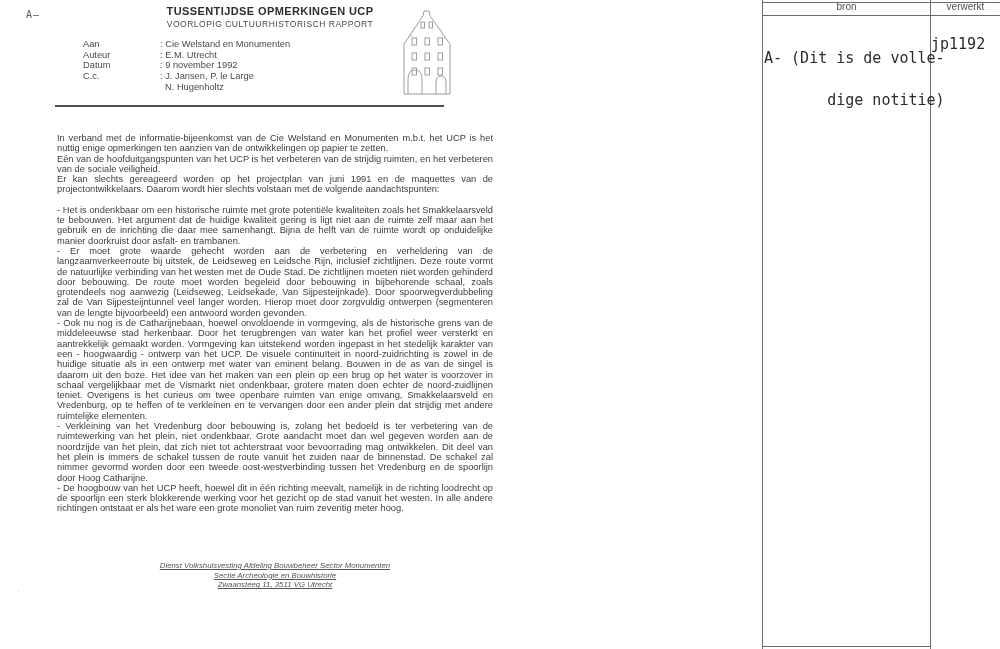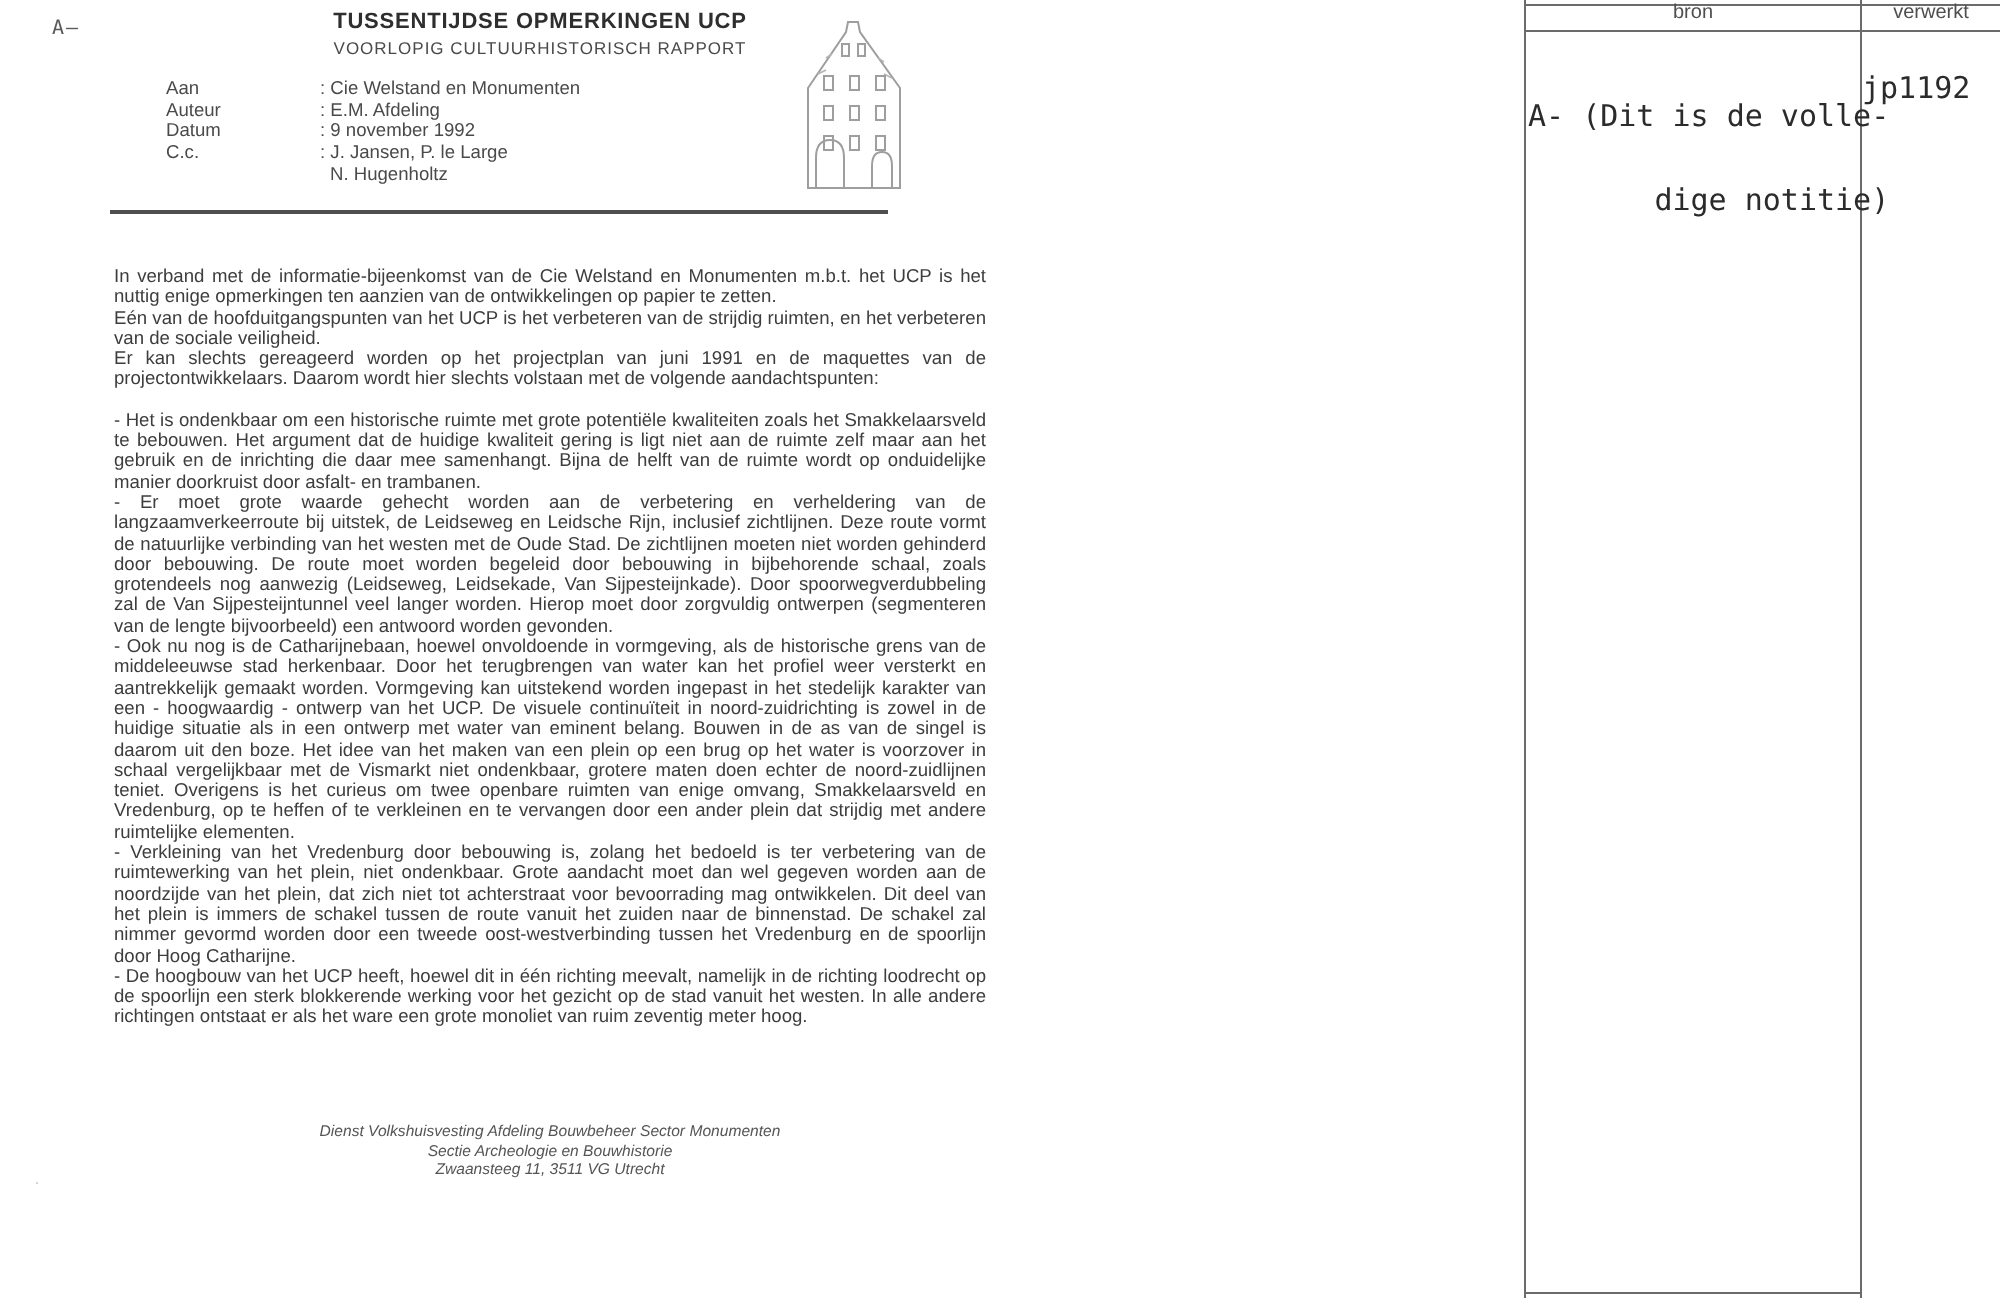--- a/index.html
+++ b/index.html
@@ -23,21 +23,21 @@
   .meta-cont .meta-value{padding-left:5px;}
 
   .header-rule{left:55px;top:105px;width:389px;height:2px;background:#4f4f4f;}
 
   .body-text{left:57px;top:133px;width:436px;font-size:9.3px;line-height:10.3px;
              text-align:justify;color:#3d3d3d;}
   .body-text p{margin:0;}
   .spacer{height:10px;}
 
   .footer{left:57px;top:561px;width:436px;text-align:center;font-style:italic;
-          font-size:7.8px;line-height:9.6px;color:#555;}
+          font-size:7.8px;line-height:9.6px;color:#555;text-decoration:underline;}
 
   .faint-mark{left:17px;top:586px;font-size:9px;color:#c9c9c9;}
 
   
   .vline{width:1px;background:#6b6b6b;top:0;height:649px;}
   .hline{height:1px;background:#6b6b6b;}
   .col-head{top:1px;font-size:10px;color:#4f4f4f;text-align:center;}
   .tw{font-family:"DejaVu Sans Mono",monospace;font-size:15px;color:#2b2b2b;
       line-height:14px;white-space:pre;text-align:right;}
 </style>
@@ -73,21 +73,21 @@
     </svg>
   </div>
 
   <div class="abs meta">
     <div class="meta-row">
       <span class="meta-label">Aan</span>
       <span class="meta-value">: Cie Welstand en Monumenten</span>
     </div>
     <div class="meta-row">
       <span class="meta-label">Auteur</span>
-      <span class="meta-value">: E.M. Afdeling</span>
+      <span class="meta-value">: E.M. Utrecht</span>
     </div>
     <div class="meta-row">
       <span class="meta-label">Datum</span>
       <span class="meta-value">: 9 november 1992</span>
     </div>
     <div class="meta-row">
       <span class="meta-label">C.c.</span>
       <span class="meta-value">: J. Jansen, P. le Large</span>
     </div>
     <div class="meta-row meta-cont">

